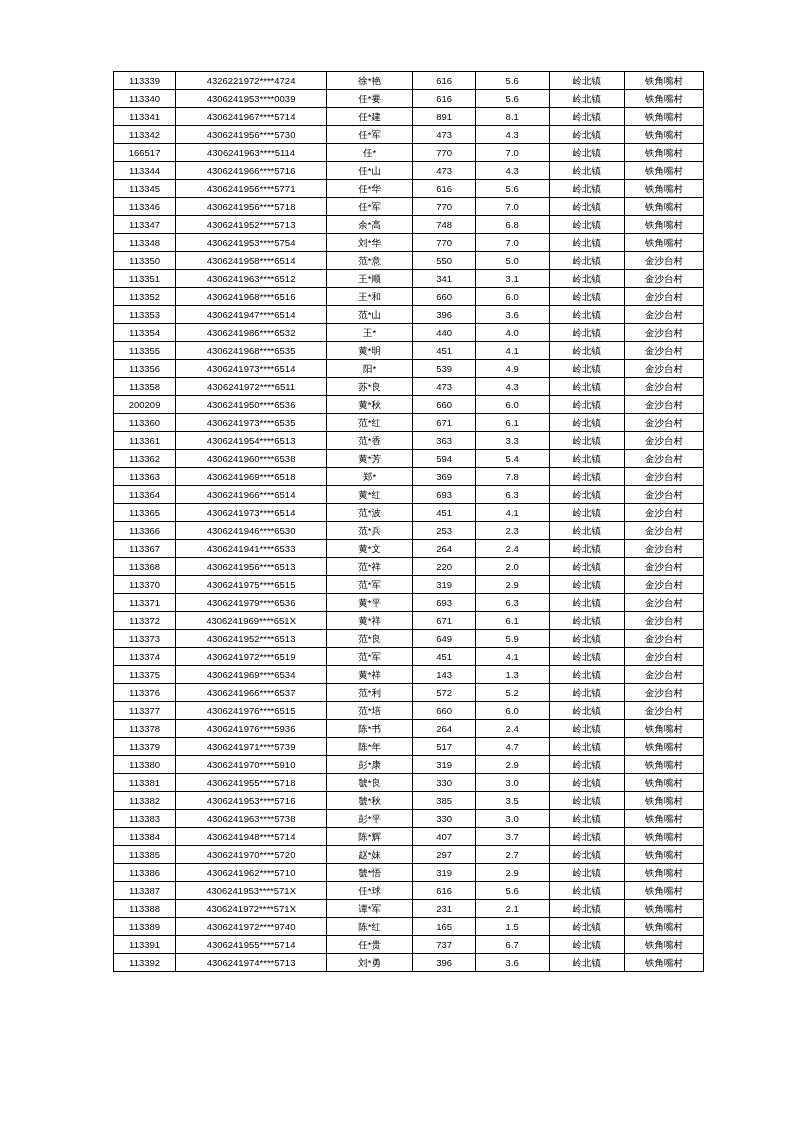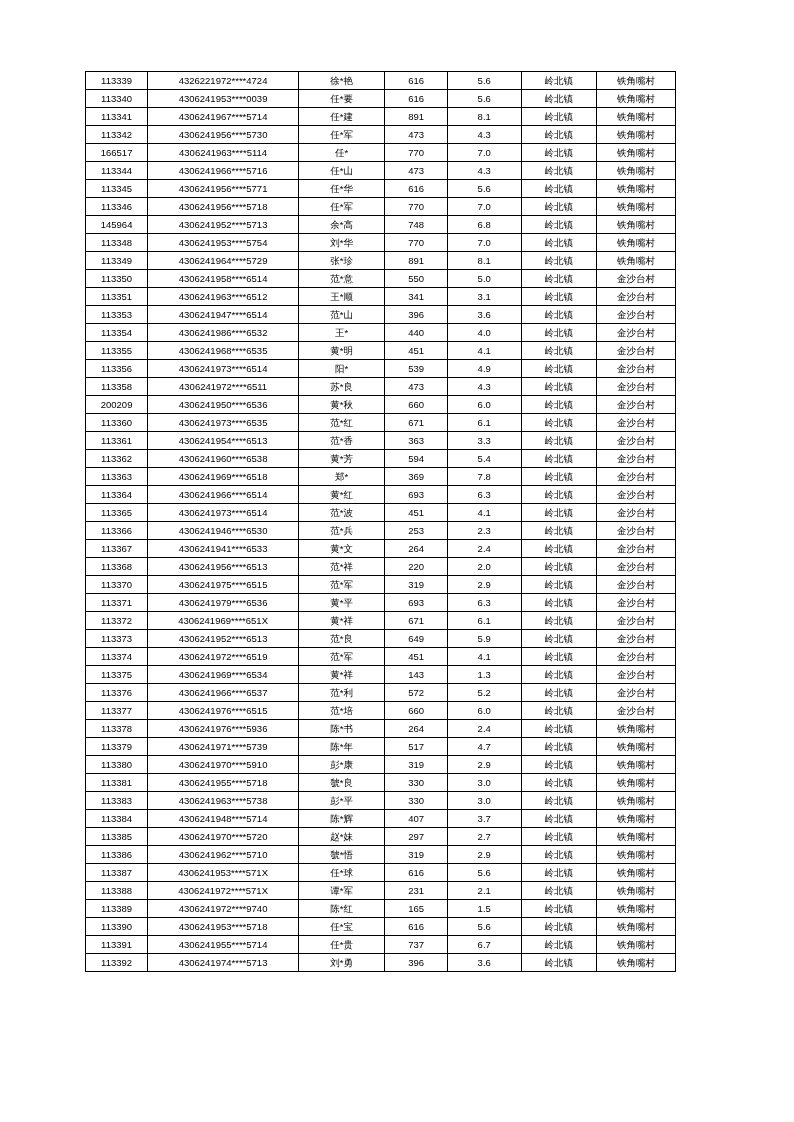--- a/index.html
+++ b/index.html
@@ -7,20 +7,21 @@
     width:794px;height:1122px;
     background:#ffffff;
     font-family:"Liberation Sans","DejaVu Sans",sans-serif;
     color:#000;
   }
   .page{
     position:relative;
     width:676px;height:1122px;
     background:#ffffff;
     overflow:hidden;
+    margin-left:28px;
   }
   table.grid{
     position:absolute;
     left:85px;top:71px;
     border-collapse:collapse;
     table-layout:fixed;
   }
   table.grid td{
     border:1px solid #000;
     font-size:9.5px;
@@ -116,65 +117,65 @@
         <tr>
           <td>113346</td>
           <td>4306241956****5718</td>
           <td>任*军</td>
           <td>770</td>
           <td>7.0</td>
           <td>岭北镇</td>
           <td>铁角嘴村</td>
         </tr>
         <tr>
-          <td>145964</td>
+          <td>113347</td>
           <td>4306241952****5713</td>
           <td>余*高</td>
           <td>748</td>
           <td>6.8</td>
           <td>岭北镇</td>
           <td>铁角嘴村</td>
         </tr>
         <tr>
           <td>113348</td>
           <td>4306241953****5754</td>
           <td>刘*华</td>
           <td>770</td>
           <td>7.0</td>
           <td>岭北镇</td>
           <td>铁角嘴村</td>
         </tr>
         <tr>
-          <td>113349</td>
-          <td>4306241964****5729</td>
-          <td>张*珍</td>
-          <td>891</td>
-          <td>8.1</td>
-          <td>岭北镇</td>
-          <td>铁角嘴村</td>
-        </tr>
-        <tr>
           <td>113350</td>
           <td>4306241958****6514</td>
           <td>范*意</td>
           <td>550</td>
           <td>5.0</td>
           <td>岭北镇</td>
           <td>金沙台村</td>
         </tr>
         <tr>
           <td>113351</td>
           <td>4306241963****6512</td>
           <td>王*顺</td>
           <td>341</td>
           <td>3.1</td>
           <td>岭北镇</td>
           <td>金沙台村</td>
         </tr>
         <tr>
+          <td>113352</td>
+          <td>4306241968****6516</td>
+          <td>王*和</td>
+          <td>660</td>
+          <td>6.0</td>
+          <td>岭北镇</td>
+          <td>金沙台村</td>
+        </tr>
+        <tr>
           <td>113353</td>
           <td>4306241947****6514</td>
           <td>范*山</td>
           <td>396</td>
           <td>3.6</td>
           <td>岭北镇</td>
           <td>金沙台村</td>
         </tr>
         <tr>
           <td>113354</td>
@@ -404,20 +405,29 @@
         <tr>
           <td>113381</td>
           <td>4306241955****5718</td>
           <td>虢*良</td>
           <td>330</td>
           <td>3.0</td>
           <td>岭北镇</td>
           <td>铁角嘴村</td>
         </tr>
         <tr>
+          <td>113382</td>
+          <td>4306241953****5716</td>
+          <td>虢*秋</td>
+          <td>385</td>
+          <td>3.5</td>
+          <td>岭北镇</td>
+          <td>铁角嘴村</td>
+        </tr>
+        <tr>
           <td>113383</td>
           <td>4306241963****5738</td>
           <td>彭*平</td>
           <td>330</td>
           <td>3.0</td>
           <td>岭北镇</td>
           <td>铁角嘴村</td>
         </tr>
         <tr>
           <td>113384</td>
@@ -467,29 +477,20 @@
         <tr>
           <td>113389</td>
           <td>4306241972****9740</td>
           <td>陈*红</td>
           <td>165</td>
           <td>1.5</td>
           <td>岭北镇</td>
           <td>铁角嘴村</td>
         </tr>
         <tr>
-          <td>113390</td>
-          <td>4306241953****5718</td>
-          <td>任*宝</td>
-          <td>616</td>
-          <td>5.6</td>
-          <td>岭北镇</td>
-          <td>铁角嘴村</td>
-        </tr>
-        <tr>
           <td>113391</td>
           <td>4306241955****5714</td>
           <td>任*贵</td>
           <td>737</td>
           <td>6.7</td>
           <td>岭北镇</td>
           <td>铁角嘴村</td>
         </tr>
         <tr>
           <td>113392</td>

